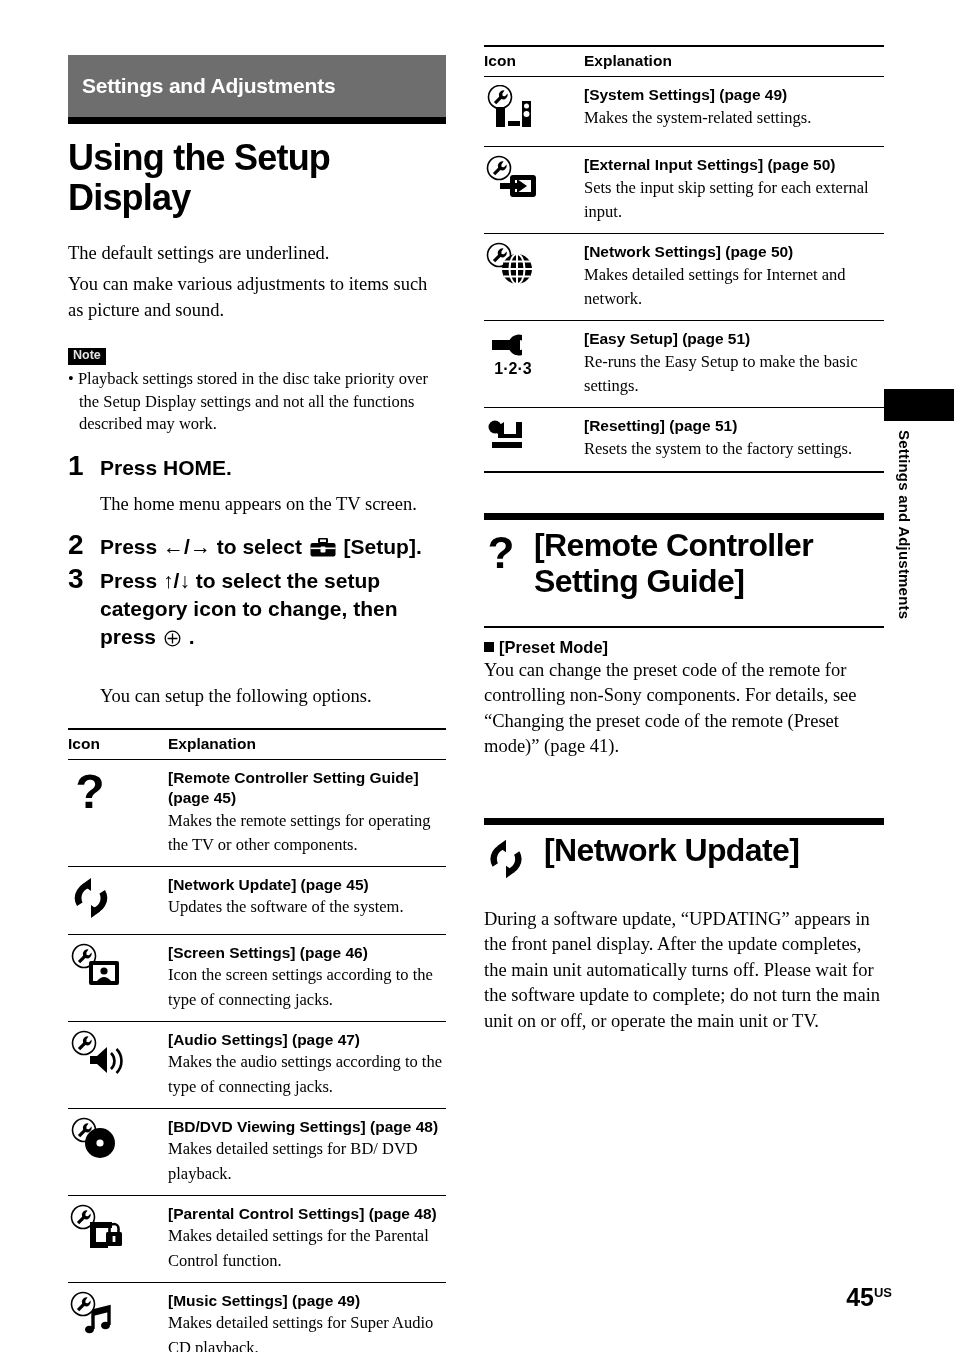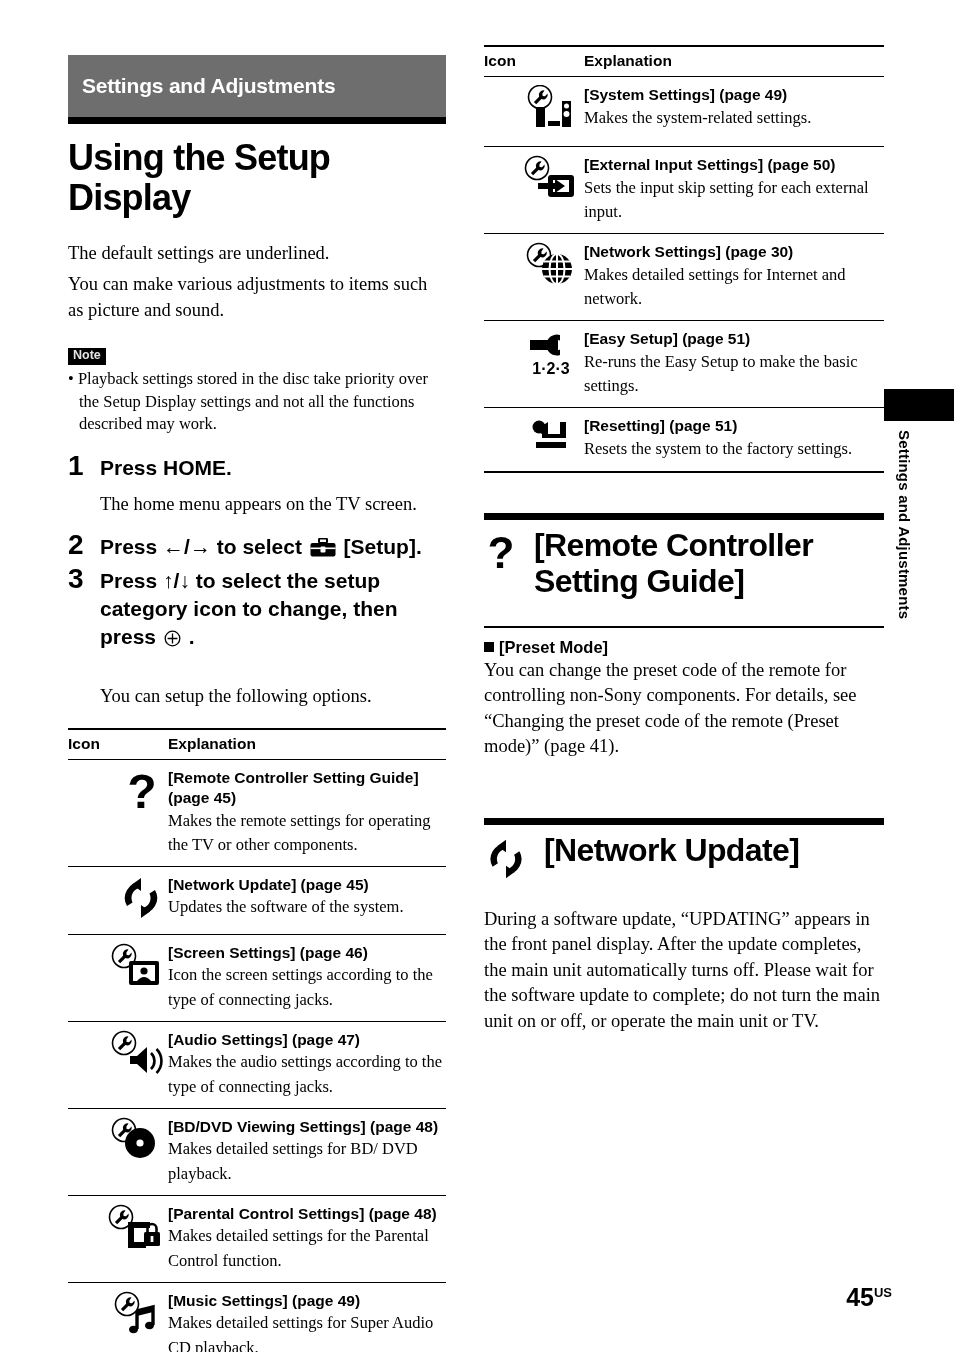--- a/index.html
+++ b/index.html
@@ -116,21 +116,21 @@
     padding: 5px 0 6px 0;
     border-top: 2.2px solid #000;
     border-bottom: 1.4px solid #000;
   }
   .itable td {
     border-bottom: 1.4px solid #000;
     padding: 8px 0 9px 0;
     vertical-align: top;
   }
   .itable tr:last-child td { border-bottom: 2.2px solid #000; }
-  .c-icon { width: 96px; text-align: right; }
+  .c-icon { width: 96px; text-align: left; }
   .c-exp  { padding-left: 4px !important; }
   .exp-title {
     font-family: "Liberation Sans", sans-serif;
     font-weight: bold;
     font-size: 15.5px;
     line-height: 1.28;
     display: block;
   }
   .exp-desc {
     font-size: 16.5px;
@@ -466,21 +466,21 @@
                   <path d="M18 27 h30"></path>
                   <path d="M20 19.5 h26"></path>
                   <path d="M20 34.5 h26"></path>
                   <path d="M33 12 v30"></path>
                   <ellipse cx="33" cy="27" rx="7.5" ry="15"></ellipse>
                 </g>
               </svg>
             </span>
           </td>
           <td class="c-exp">
-            <span class="exp-title">[Network Settings] (page 30)</span>
+            <span class="exp-title">[Network Settings] (page 50)</span>
             <span class="exp-desc">Makes detailed settings for Internet and network.</span>
           </td>
         </tr>
 
         <tr>
           <td class="c-icon">
             <span class="ic-center">
               <svg width="58" height="50" viewBox="0 0 58 50">
                 <path d="M8 11 h24 v10 h-24 z" fill="#000"></path>
                 <path d="M44 4 a12 12 0 0 0 0 24 a8.5 8.5 0 0 1 0 -24 z" fill="#000" transform="translate(-8,0)"></path>

